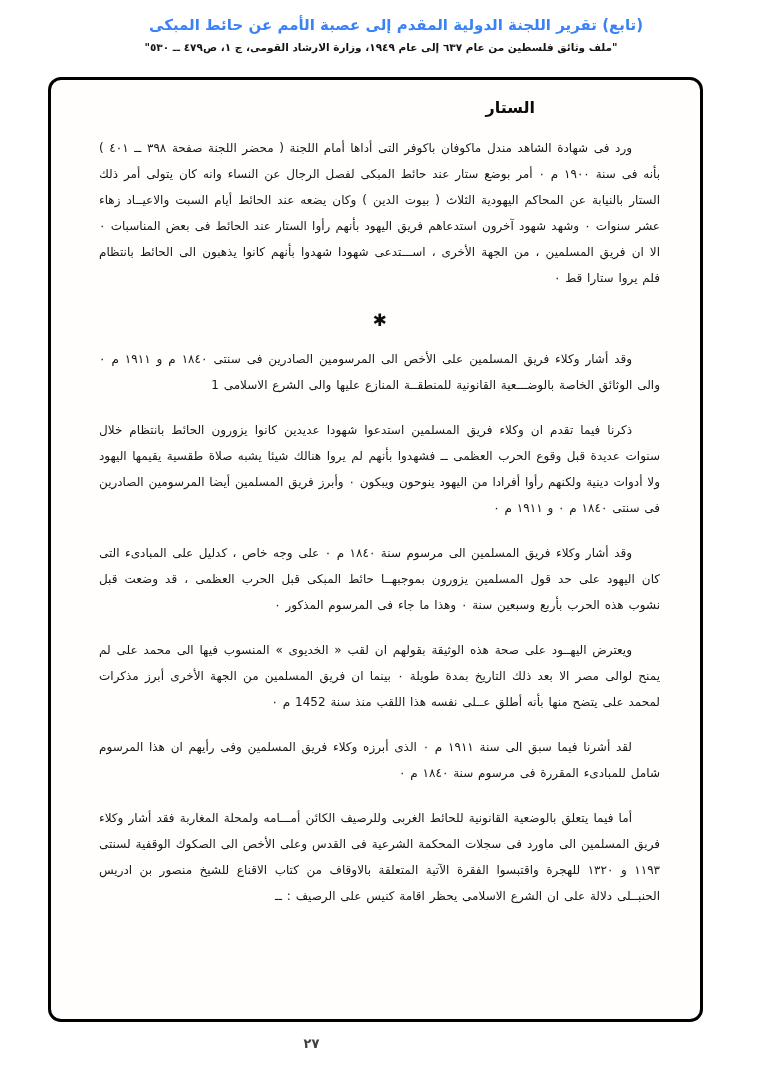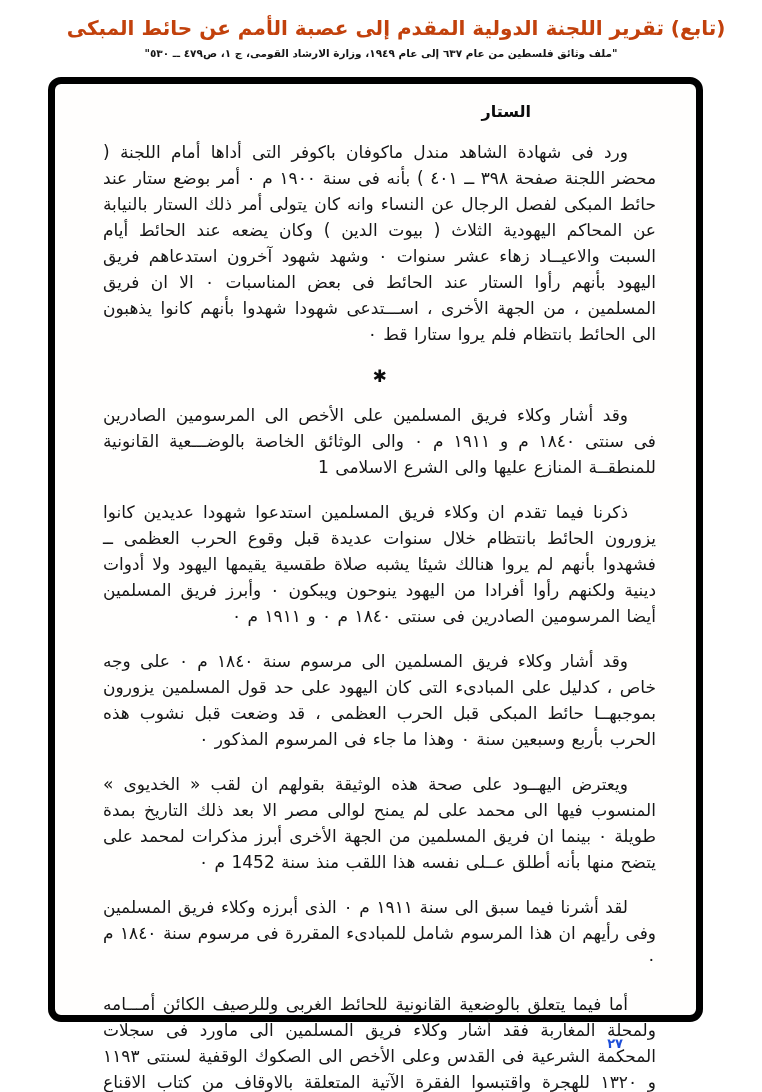--- a/index.html
+++ b/index.html
@@ -18,83 +18,83 @@
   }
   .page-header {
     position: absolute;
     top: 16px;
     left: 0;
     width: 762px;
     text-align: center;
     direction: rtl;
   }
   .report-title {
-    font-size: 20px;
+    font-size: 15px;
     font-weight: bold;
     letter-spacing: 0.2px;
-    color: #c2410c;
+    color: #3b82f6;
     padding-left: 30px;
   }
   .source-citation {
     margin-top: 7px;
     font-size: 10.5px;
     font-weight: bold;
     color: #151515;
   }
   .green-frame {
     position: absolute;
     left: 48px;
     top: 77px;
     width: 655px;
     height: 945px;
     box-sizing: border-box;
-    border: 7px solid #000000;
+    border: 3px solid #000000;
     border-radius: 13px;
     background: #fffefd;
   }
   .frame-content {
     box-sizing: border-box;
     width: 100%;
     height: 100%;
     padding: 18px 40px 0 48px;
     direction: rtl;
   }
   .section-title {
     margin: 0 125px 18px 0;
     font-size: 16px;
     font-weight: bold;
     text-align: right;
     color: #0c0c0c;
   }
   .para {
     margin: 0 0 19px 0;
-    font-size: 17px;
+    font-size: 12px;
     line-height: 26px;
     text-align: justify;
     text-align-last: right;
     text-indent: 28px;
     color: #161616;
     word-spacing: 1px;
   }
   .asterisk-divider {
     text-align: center;
     font-size: 17px;
     margin: 2px 0 16px 0;
     color: #0c0c0c;
     text-indent: 0;
   }
   .page-number {
     position: absolute;
     top: 1036px;
     left: 0;
     width: 623px;
-    text-align: right;
+    text-align: center;
     font-size: 13px;
     font-weight: bold;
-    color: #1d4ed8;
+    color: #404040;
   }
 </style>
 </head>
 <body>
 
 <div class="page-header">
   <div class="report-title">(تابع) تقرير اللجنة الدولية المقدم إلى عصبة الأمم عن حائط المبكى</div>
   <div class="source-citation">"ملف وثائق فلسطين من عام ٦٣٧ إلى عام ١٩٤٩، وزارة الارشاد القومى، ج ١، ص٤٧٩ ــ ٥٣٠"</div>
 </div>
 

